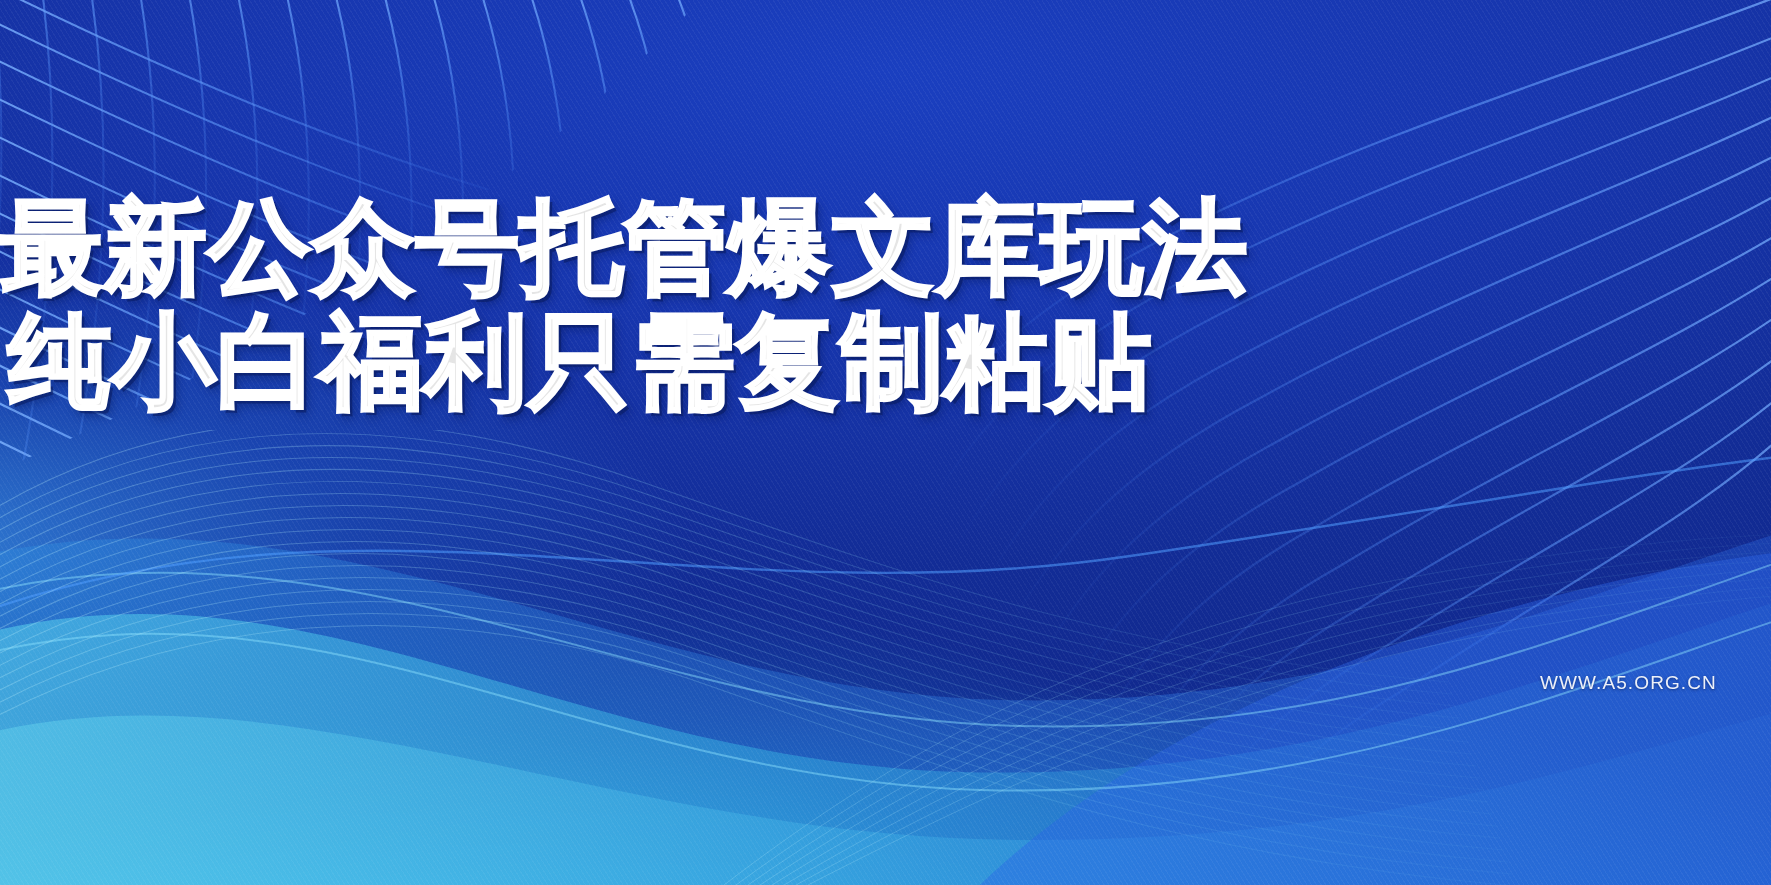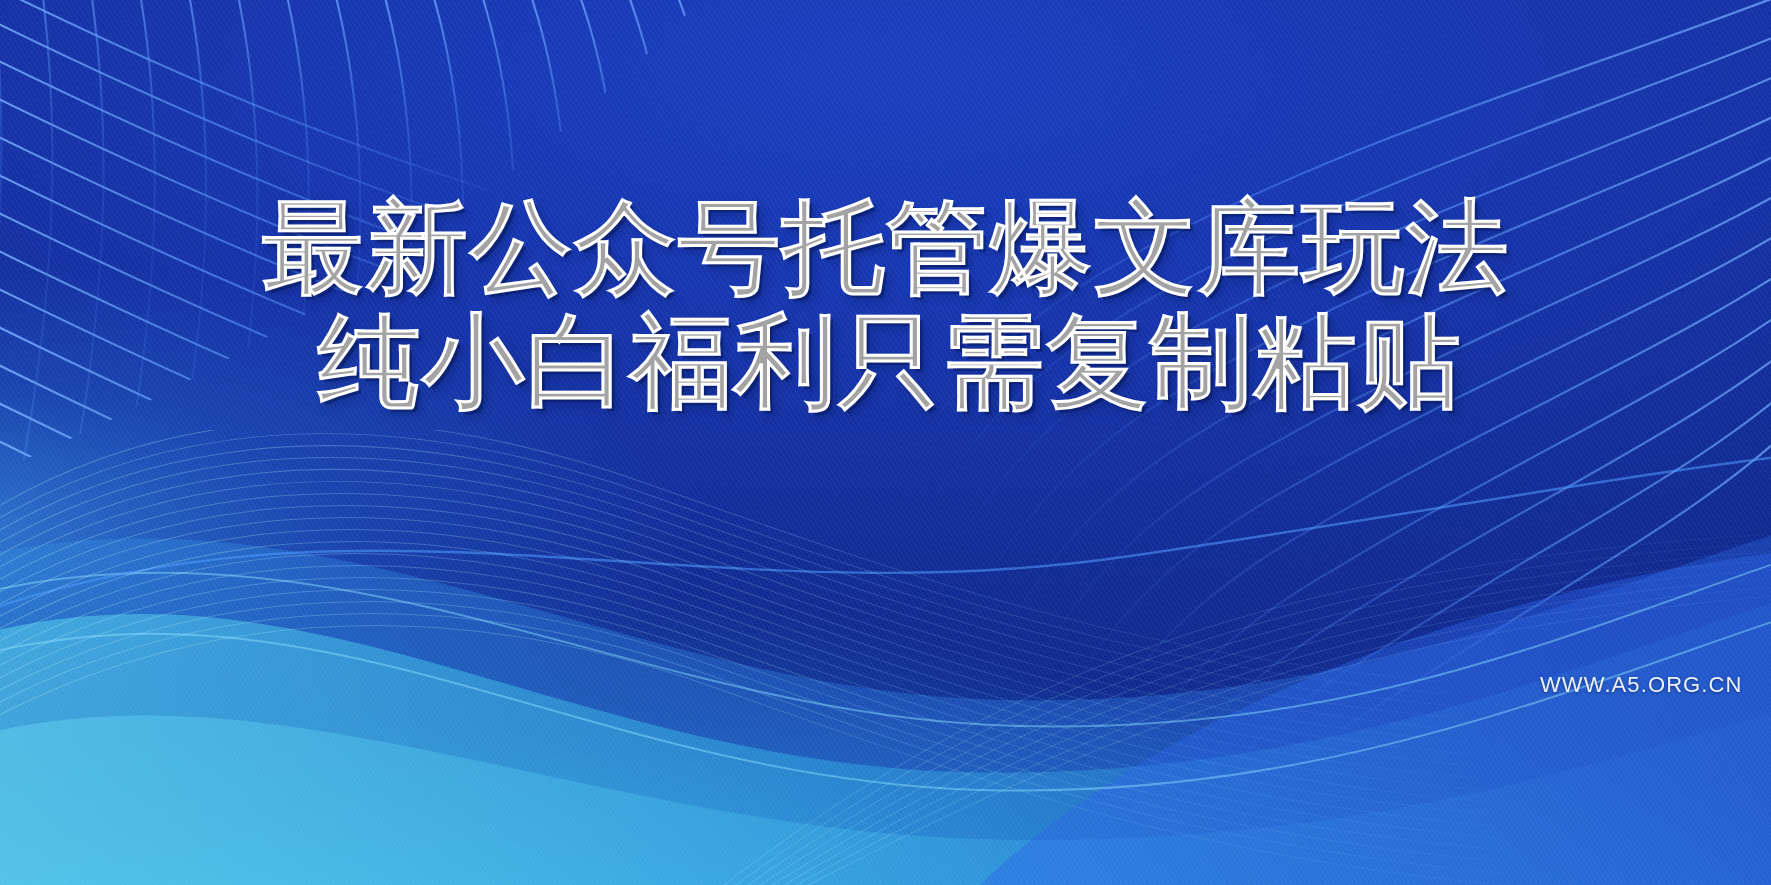--- a/index.html
+++ b/index.html
@@ -65,25 +65,25 @@
   #lines-topright { opacity: 0.9; }
   
   #waves-bottom { opacity: 1; }
 
   
   #headline {
     position: absolute;
     left: 0;
     top: 196px;
     width: 100%;
-    text-align: center;
+    text-align: left;
     z-index: 40;
-    color: #a3a3a3;
+    color: #e5e5e5;
     font-family: "DejaVu Sans", "Liberation Sans", sans-serif;
-    font-weight: 400;
+    font-weight: 700;
     letter-spacing: 1px;
     -webkit-text-stroke: 3px #ffffff;
     text-shadow:
        4px 4px 0 rgba(8,26,95,0.55),
        5px 6px 10px rgba(6,20,80,0.40);
   }
   #headline .line {
     display: block;
     white-space: nowrap;
     line-height: 1.0;
@@ -93,21 +93,21 @@
   .line-3 { font-size: 103px; margin-top: 11px; }
 
   
   #watermark {
     position: absolute;
     left: 1540px;
     top: 672px;
     z-index: 45;
     color: rgba(255,255,255,0.92);
     font-family: "Liberation Sans", sans-serif;
-    font-size: 22px;
+    font-size: 19px;
     font-weight: 400;
     letter-spacing: 1.1px;
     text-shadow: 0 1px 3px rgba(0,20,70,0.55);
     white-space: nowrap;
   }
 </style>
 </head>
 <body>
 
 <div id="banner">

